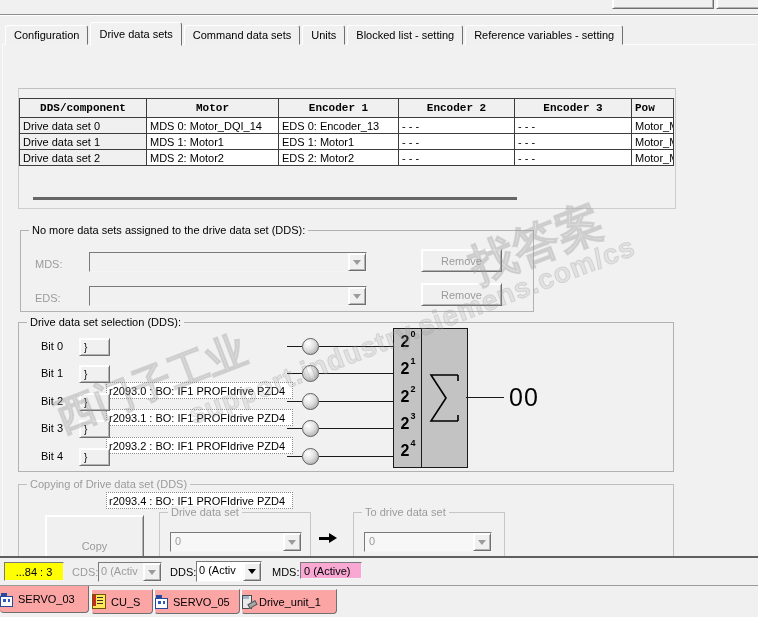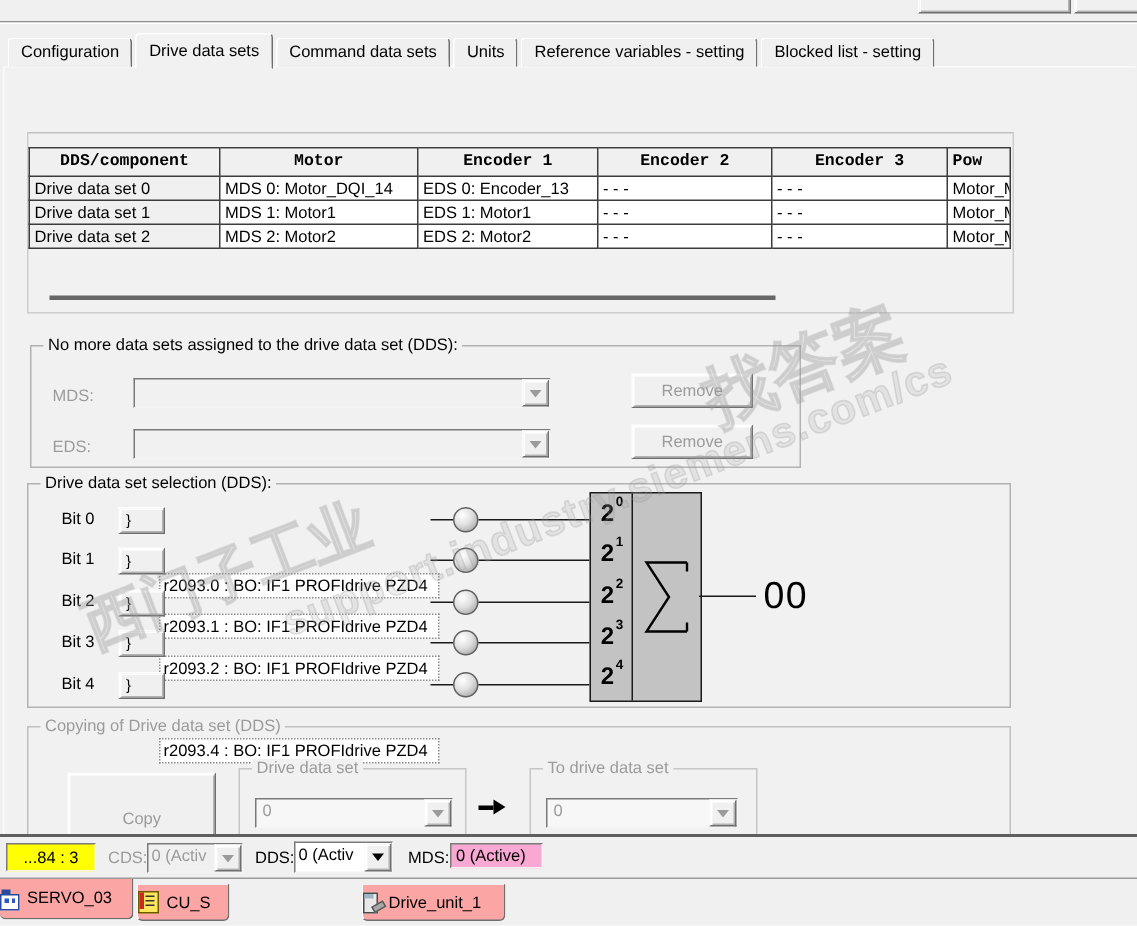--- a/index.html
+++ b/index.html
@@ -72,22 +72,22 @@
 
   <div class="abs" style="left:0;top:14px;width:758px;height:0;border-top:1px solid #8e8e8e;border-bottom:1px solid #ffffff;"></div>
 
   <div class="abs" style="left:2px;top:44px;width:754px;height:512px;background:#f1f1f1;border-left:1px solid #fbfbfb;border-top:1px solid #fbfbfb;"></div>
 
   <div class="tabstrip">
     <div class="tab">Configuration</div>
     <div class="tab active">Drive data sets</div>
     <div class="tab">Command data sets</div>
     <div class="tab">Units</div>
+    <div class="tab">Blocked list - setting</div>
     <div class="tab">Reference variables - setting</div>
-    <div class="tab">Blocked list - setting</div>
   </div>
 
   <div class="abs" style="left:18px;top:88px;width:656px;height:119px;background:#f1f1f1;border:1px solid #cdcdcd;border-top-color:#c0c0c0;">
     <table class="grid abs" style="left:0;top:9px;width:654px;">
       <colgroup>
           <col style="width:127px">
           <col style="width:132px">
           <col style="width:120px">
           <col style="width:116px">
           <col style="width:117px">
@@ -266,20 +266,29 @@
     </div>
     <div class="btab" style="left:91px;width:60px;">
       <div class="cu-ic">
           <div class="red"></div>
           <div class="l1"></div>
           <div class="l2"></div>
           <div class="l3"></div>
         </div>
       <span>CU_S</span>
     </div>
+    <div class="btab" style="left:154px;width:84px;">
+      <div class="servo-ic">
+          <div class="cap"></div>
+          <div class="body"></div>
+          <div class="d1"></div>
+          <div class="d2"></div>
+        </div>
+      <span>SERVO_05</span>
+    </div>
     <div class="btab" style="left:241px;width:94px;">
       <div class="du-ic">
           <div class="cab"></div>
           <div class="top"></div>
           <div class="pen"></div>
         </div>
       <span>Drive_unit_1</span>
     </div>
   </div>
 

